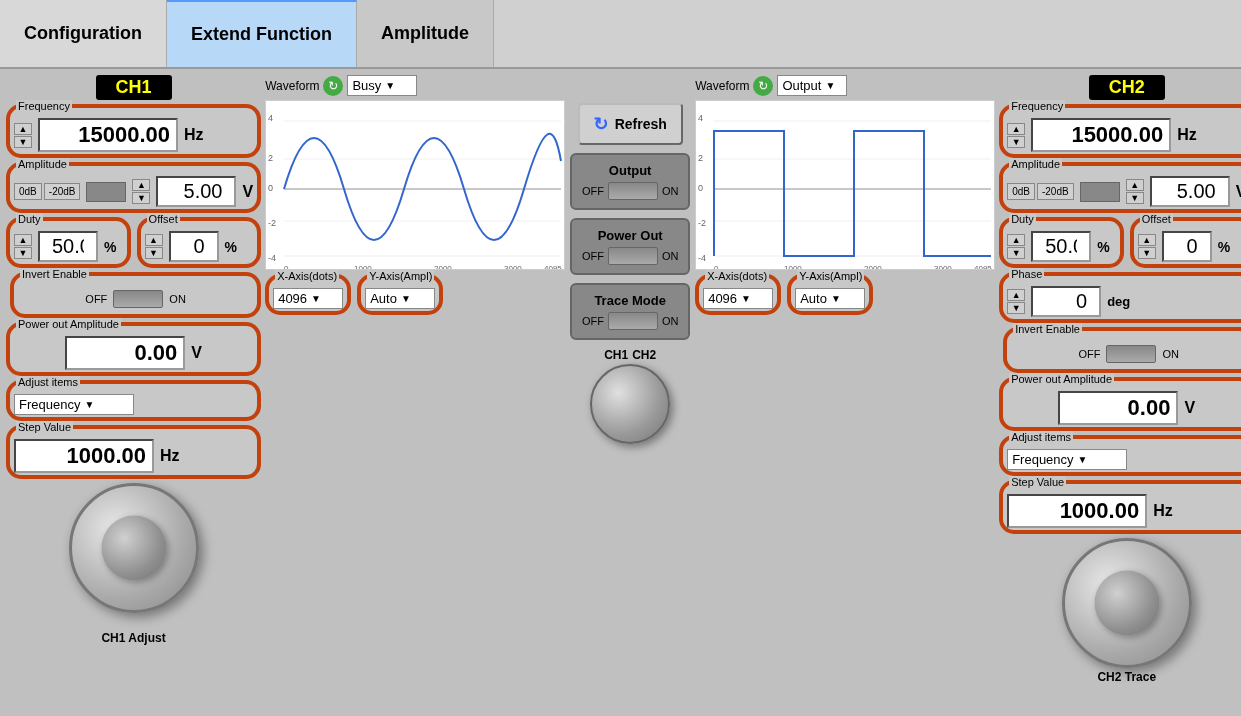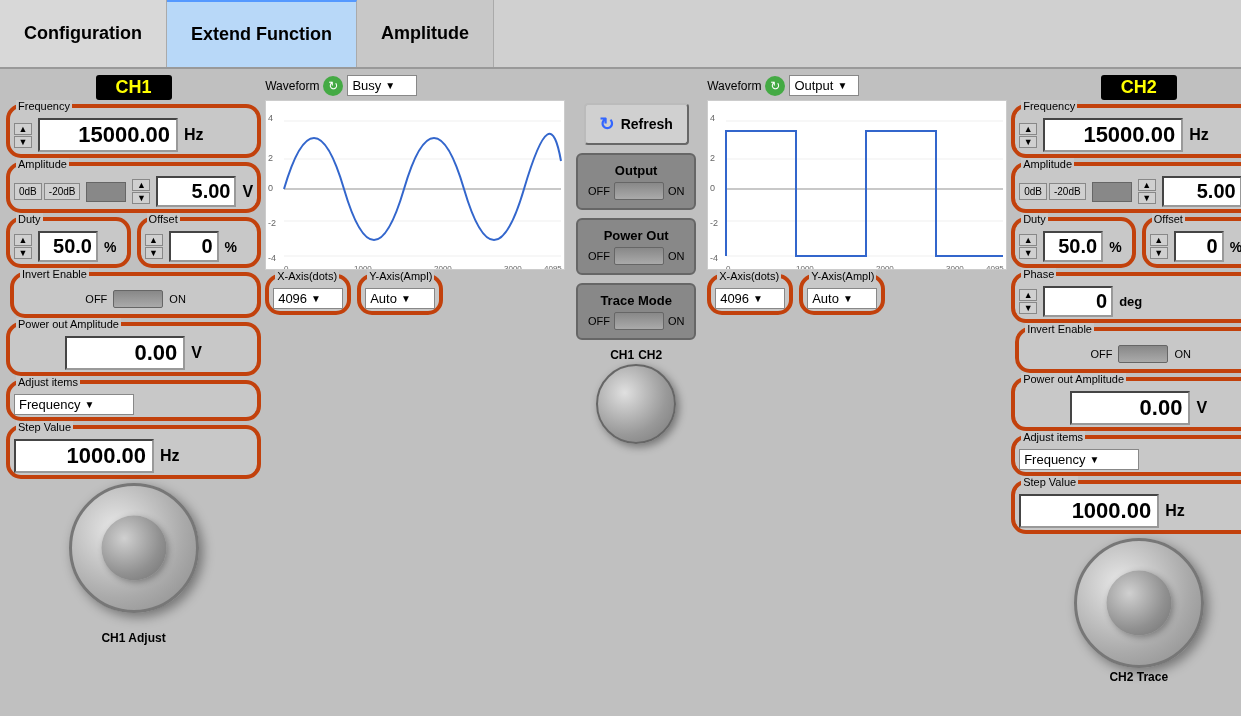--- a/index.html
+++ b/index.html
@@ -94,23 +94,23 @@
       text-align: right;
       padding: 2px 6px;
       width: 140px;
       color: #000;
     }
 
     .value-input-small {
       background: white;
       border: 2px inset #999;
       font-size: 20px;
-      font-weight: bold;
+      font-weight: normal;
       text-align: right;
-      padding: 2px 4px;
+      padding: 2px 12px;
       width: 80px;
       color: #000;
     }
 
     .row { display: flex; align-items: center; gap: 6px; }
     .unit-label { font-size: 16px; font-weight: bold; }
 
     .stepper {
       display: flex;
       flex-direction: column;
@@ -357,21 +357,21 @@
     <div style="display:flex; flex-direction:column; align-items:center; flex:1;">
       <div class="knob" style="width:130px; height:130px; border-radius:50%; background:radial-gradient(circle at 35% 35%, #e8e8e8, #aaa 60%, #888); border:3px solid #777; position:relative; box-shadow:4px 4px 12px rgba(0,0,0,0.4);">
         <div style="width:65px; height:65px; border-radius:50%; background:radial-gradient(circle at 35% 35%, #d0d0d0, #909090 60%, #707070); position:absolute; top:50%; left:50%; transform:translate(-50%,-50%); box-shadow:2px 2px 6px rgba(0,0,0,0.3);"></div>
       </div>
       <span style="font-size:12px; font-weight:bold; margin-top:18px;">CH1 Adjust</span>
     </div>
   </div>
 
   <div style="display:flex; flex-direction:column; gap:4px; flex:1;">
 
-    <div style="display:flex; gap:6px; align-items:flex-start;">
+    <div style="display:flex; align-items:flex-start;">
 
       <div style="display:flex; flex-direction:column; gap:2px; flex:1;">
         <div style="display:flex; align-items:center; gap:4px; margin-bottom:2px;">
           <span>Waveform</span>
           <div class="refresh-icon">↻</div>
           <div class="dropdown">
             <span>Busy</span>
             <span class="dropdown-arrow">▼</span>
           </div>
         </div>

